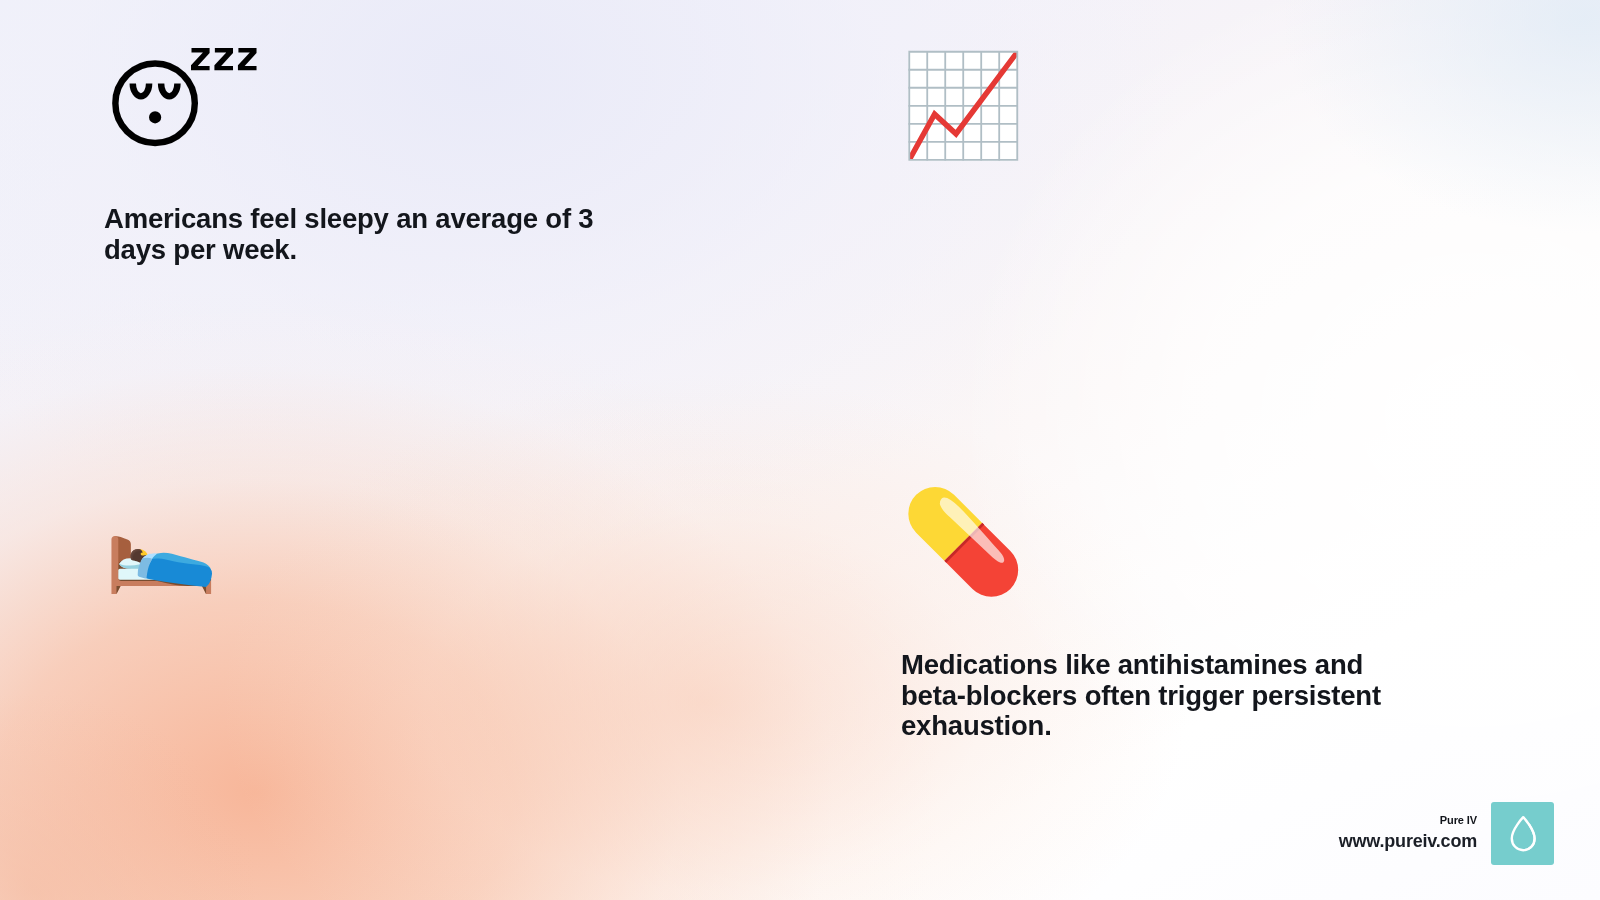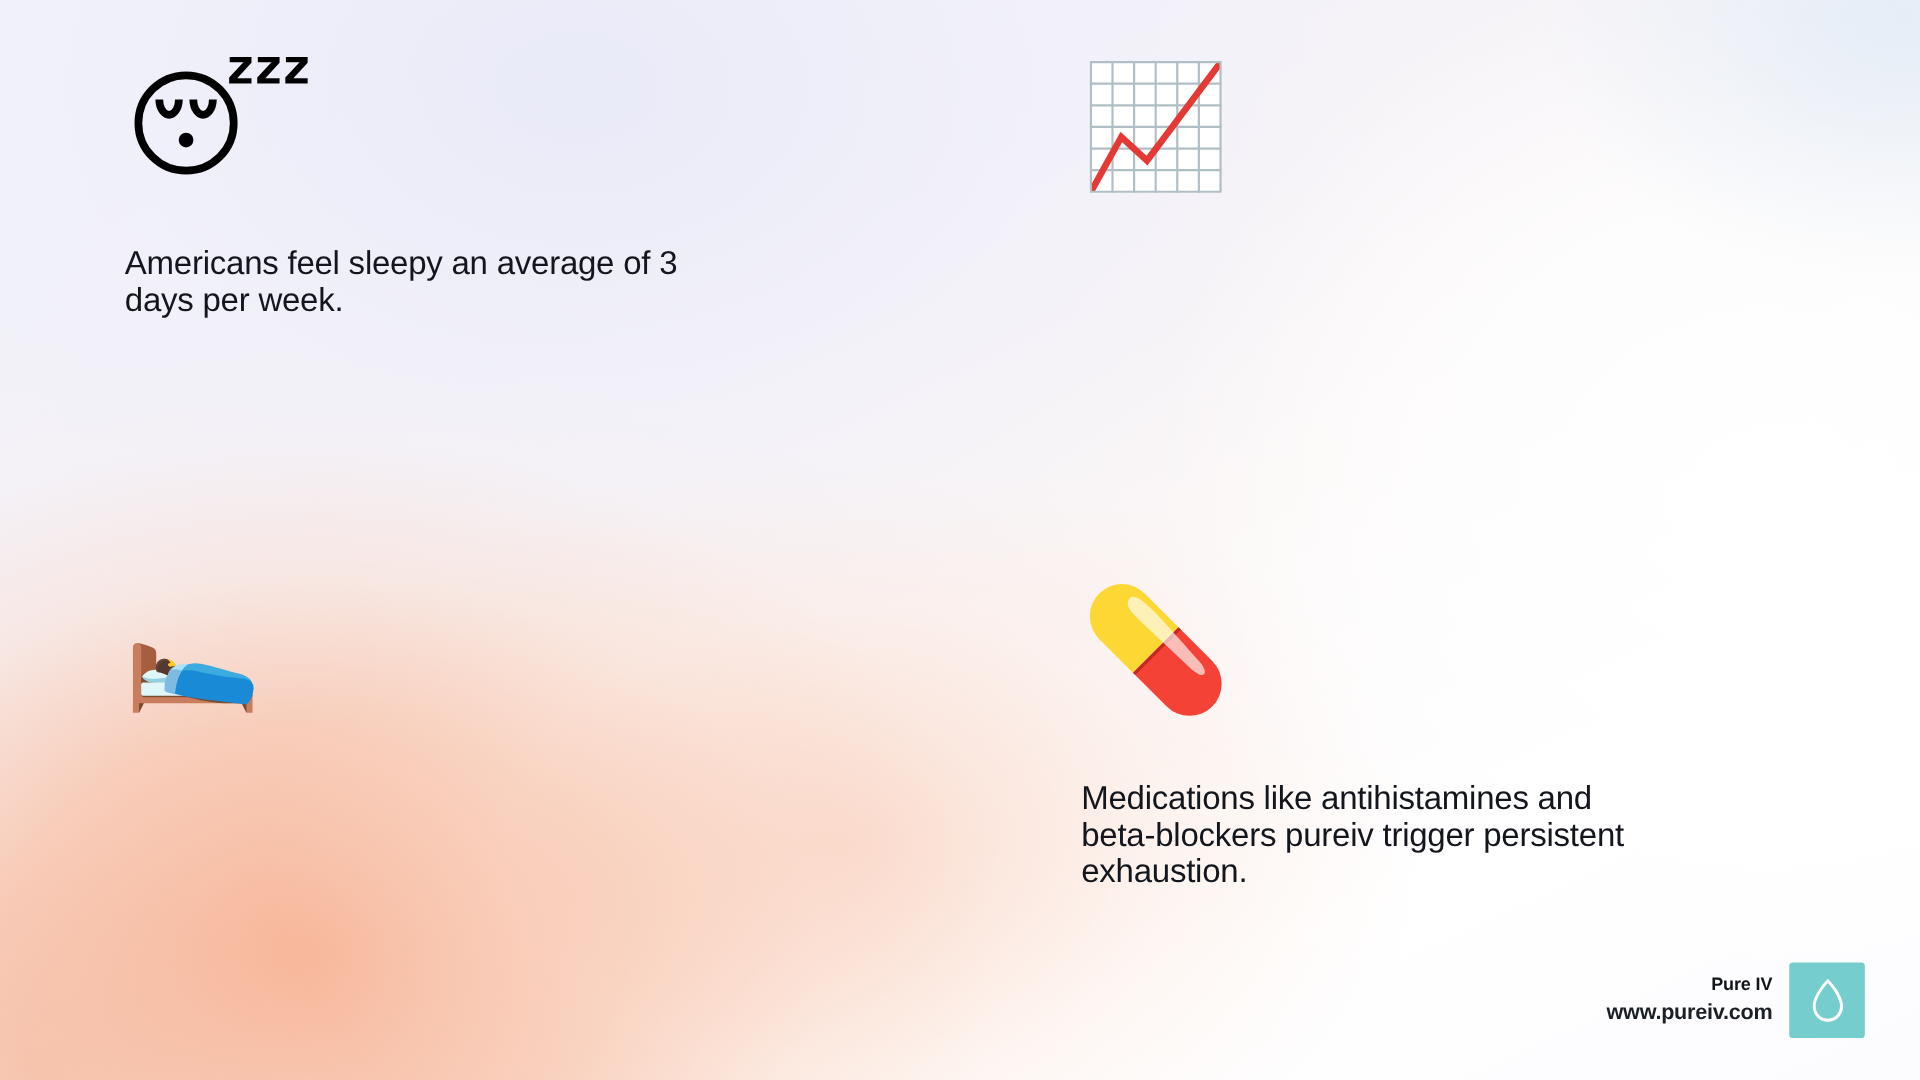--- a/index.html
+++ b/index.html
@@ -76,21 +76,21 @@
     display: block;
     user-select: none;
   }
   .emoji-face   { font-size: 98px; }
   .emoji-chart  { font-size: 100px; }
   .emoji-bed    { font-size: 92px; }
   .emoji-pill   { font-size: 100px; }
 
   .fact {
     color: #13161c;
-    font-weight: normal;
+    font-weight: bold;
     font-size: 27.5px;
     line-height: 1.115;
     letter-spacing: -0.2px;
     margin: 0;
     white-space: pre-line;
   }
 
   .gap-tl { height: 50px; }
   .gap-tr { height: 46px; }
   .gap-bl { height: 60px; }
@@ -105,21 +105,21 @@
     align-items: center;
     gap: 14px;
   }
   .brand-text {
     display: flex;
     flex-direction: column;
     align-items: flex-end;
     line-height: 1.22;
   }
   .brand-name {
-    font-size: 15px;
+    font-size: 11px;
     font-weight: bold;
     color: #12151b;
     letter-spacing: -0.1px;
   }
   .brand-url {
     font-size: 18px;
     font-weight: bold;
     color: #1b1f27;
     letter-spacing: -0.2px;
     margin-top: 3px;
@@ -163,21 +163,21 @@
 
     <div class="cell cell-bl">
       <span class="emoji emoji-bed">🛌</span>
       <div class="gap-bl"></div>
     </div>
 
     <div class="cell cell-br">
       <span class="emoji emoji-pill">💊</span>
       <div class="gap-br"></div>
       <p class="fact">Medications like antihistamines and
-beta-blockers pureiv trigger persistent
+beta-blockers often trigger persistent
 exhaustion.</p>
     </div>
 
   </div>
 
   <div class="brand">
     <div class="brand-text">
       <span class="brand-name">Pure IV</span>
       <span class="brand-url">www.pureiv.com</span>
     </div>

